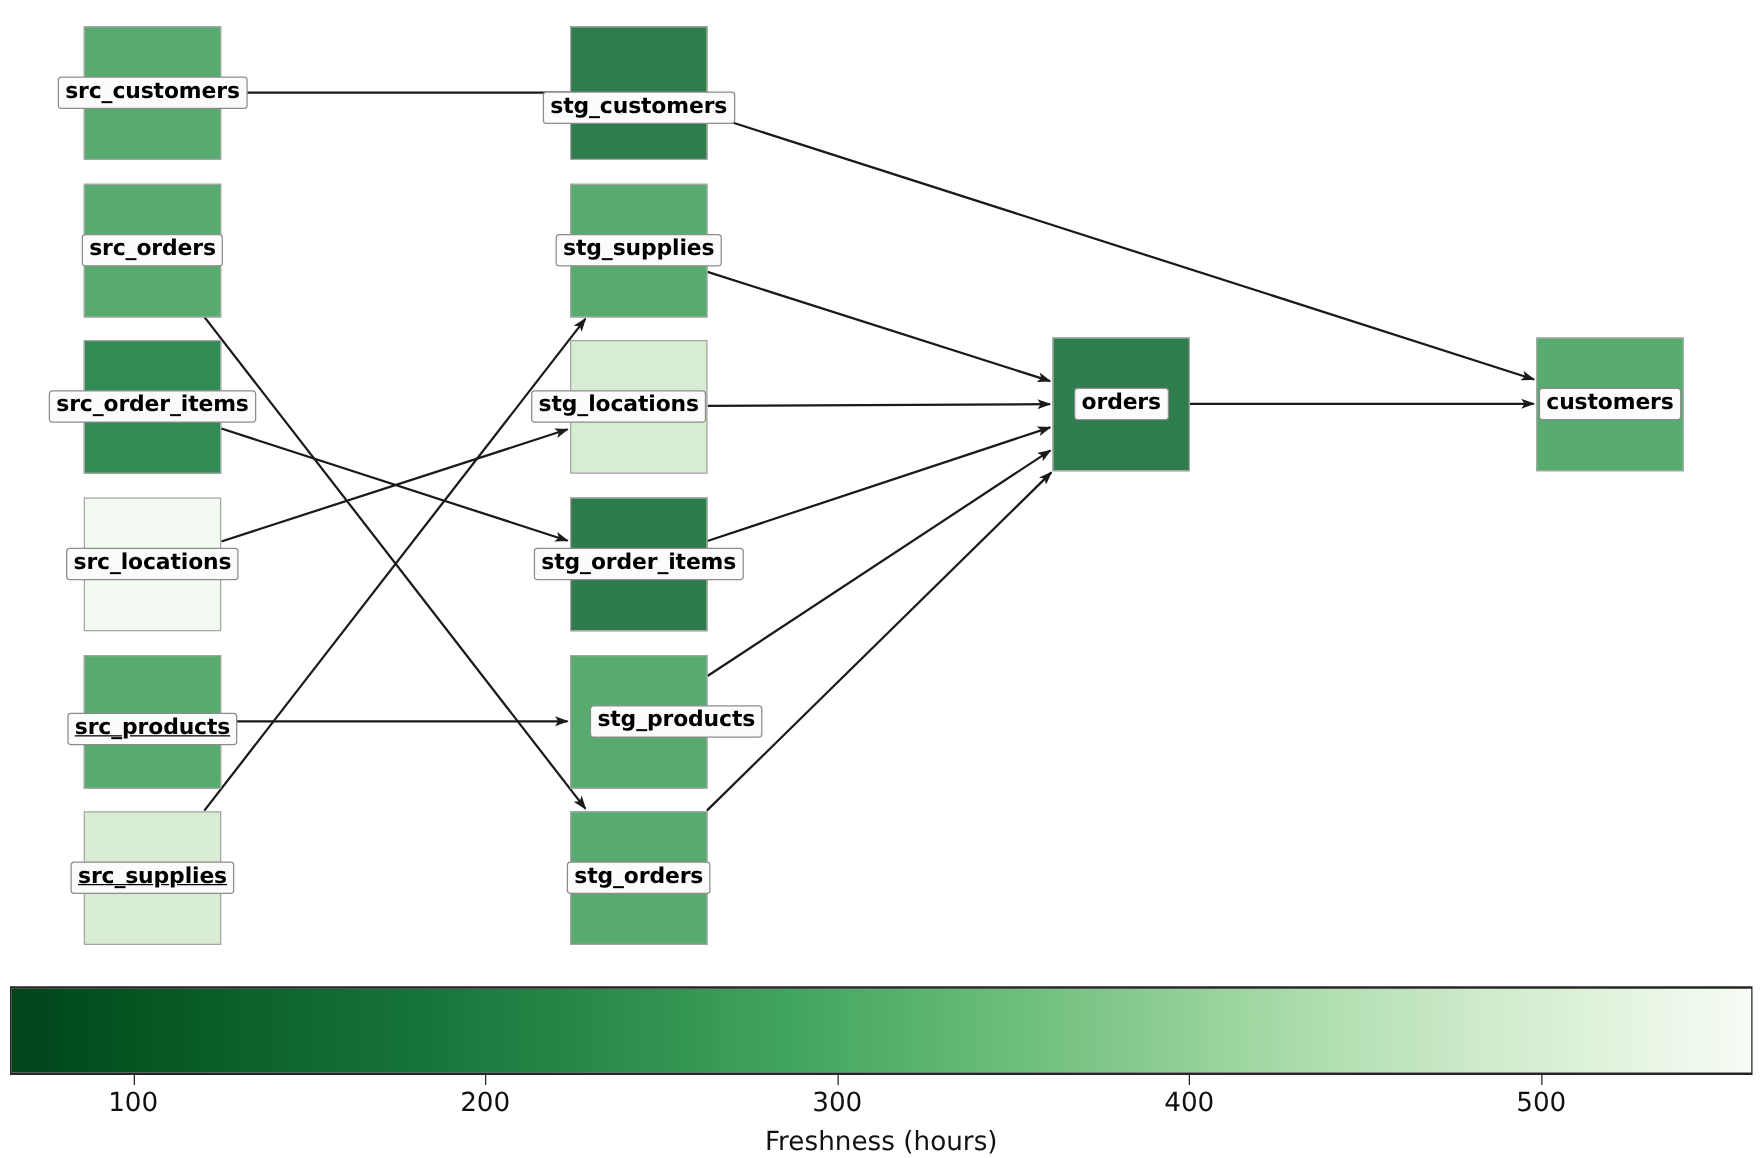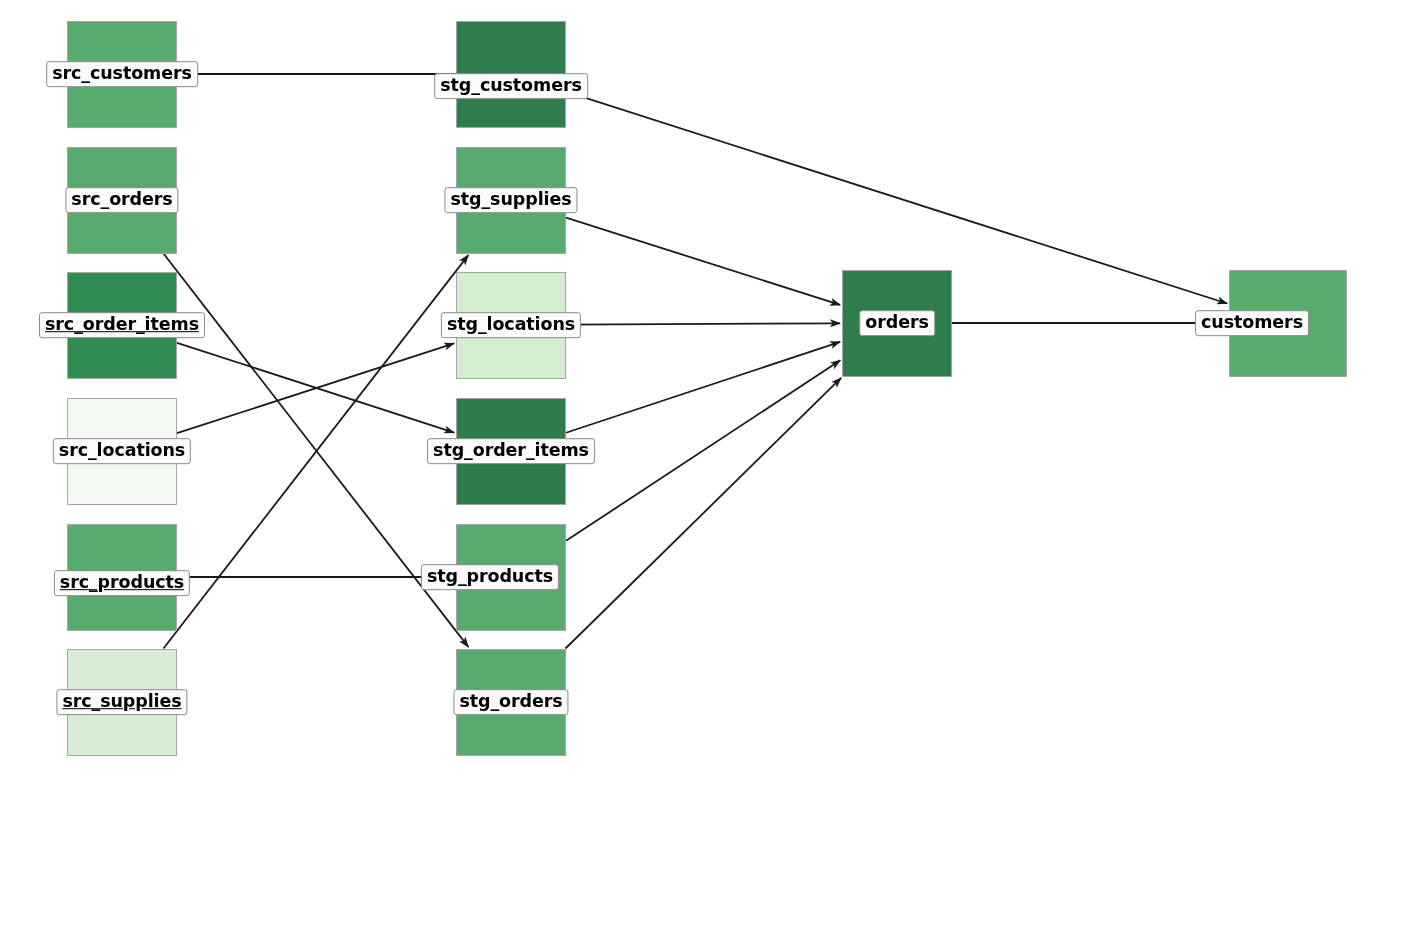--- a/index.html
+++ b/index.html
@@ -98,39 +98,55 @@
         <line x1="952" y1="323" x2="1227" y2="323" stroke="#1a1a1a" stroke-width="1.8" marker-end="url(#arrowhead)"></line>
       </g>
   </svg>
 
   <div id="nodes">
       <div class="node" style="left: 67px; top: 20.5px; width: 110px; height: 107px; background: rgb(87, 171, 110);"></div>
       <div class="node-label" style="left: 122px; top: 74px;">src_customers</div>
       <div class="node" style="left: 67px; top: 146.5px; width: 110px; height: 107px; background: rgb(87, 171, 110);"></div>
       <div class="node-label" style="left: 122px; top: 200px;">src_orders</div>
       <div class="node" style="left: 67px; top: 271.5px; width: 110px; height: 107px; background: rgb(49, 140, 83);"></div>
-      <div class="node-label" style="left: 122px; top: 325px; text-decoration: underline;">src_order_items</div>
+      <div class="node-label" style="left: 122px; top: 325px;">src_order_items</div>
       <div class="node" style="left: 67px; top: 397.5px; width: 110px; height: 107px; background: rgb(243, 250, 241);"></div>
       <div class="node-label" style="left: 122px; top: 451px;">src_locations</div>
       <div class="node" style="left: 67px; top: 523.5px; width: 110px; height: 107px; background: rgb(87, 171, 110);"></div>
       <div class="node-label" style="left: 122px; top: 583px; text-decoration: underline;">src_products</div>
       <div class="node" style="left: 67px; top: 648.5px; width: 110px; height: 107px; background: rgb(217, 237, 212);"></div>
       <div class="node-label" style="left: 122px; top: 702px; text-decoration: underline;">src_supplies</div>
       <div class="node" style="left: 456px; top: 20.5px; width: 110px; height: 107px; background: rgb(47, 125, 76);"></div>
       <div class="node-label" style="left: 511px; top: 86px;">stg_customers</div>
       <div class="node" style="left: 456px; top: 146.5px; width: 110px; height: 107px; background: rgb(87, 171, 110);"></div>
       <div class="node-label" style="left: 511px; top: 200px;">stg_supplies</div>
       <div class="node" style="left: 456px; top: 271.5px; width: 110px; height: 107px; background: rgb(213, 237, 208);"></div>
-      <div class="node-label" style="left: 511px; top: 325px;">stg_locations</div>
+      <div class="node-label" style="left: 495px; top: 325px;">stg_locations</div>
       <div class="node" style="left: 456px; top: 397.5px; width: 110px; height: 107px; background: rgb(46, 124, 75);"></div>
       <div class="node-label" style="left: 511px; top: 451px;">stg_order_items</div>
       <div class="node" style="left: 456px; top: 523.5px; width: 110px; height: 107px; background: rgb(87, 171, 110);"></div>
-      <div class="node-label" style="left: 490px; top: 577px;">stg_products</div>
+      <div class="node-label" style="left: 541px; top: 577px;">stg_products</div>
       <div class="node" style="left: 456px; top: 648.5px; width: 110px; height: 107px; background: rgb(87, 171, 110);"></div>
       <div class="node-label" style="left: 511px; top: 702px;">stg_orders</div>
       <div class="node" style="left: 842px; top: 269.5px; width: 110px; height: 107px; background: rgb(47, 125, 76);"></div>
       <div class="node-label" style="left: 897px; top: 323px;">orders</div>
       <div class="node" style="left: 1229px; top: 269.5px; width: 118px; height: 107px; background: rgb(87, 171, 110);"></div>
-      <div class="node-label" style="left: 1252px; top: 323px;">customers</div>
+      <div class="node-label" style="left: 1288px; top: 323px;">customers</div>
     </div>
 
+  <div id="colorbar-wrap">
+    <div id="colorbar"></div>
+    <div id="cb-ticks">
+        <div class="cb-tick" style="left: 98.5657px;"></div>
+        <div class="cb-ticklabel" style="left: 98.5657px;">100</div>
+        <div class="cb-tick" style="left: 380.182px;"></div>
+        <div class="cb-ticklabel" style="left: 380.182px;">200</div>
+        <div class="cb-tick" style="left: 661.798px;"></div>
+        <div class="cb-ticklabel" style="left: 661.798px;">300</div>
+        <div class="cb-tick" style="left: 943.414px;"></div>
+        <div class="cb-ticklabel" style="left: 943.414px;">400</div>
+        <div class="cb-tick" style="left: 1225.03px;"></div>
+        <div class="cb-ticklabel" style="left: 1225.03px;">500</div>
+      </div>
+    <div id="cb-axis-label">Freshness (hours)</div>
+  </div>
 
 </div>
 
 </body></html>

